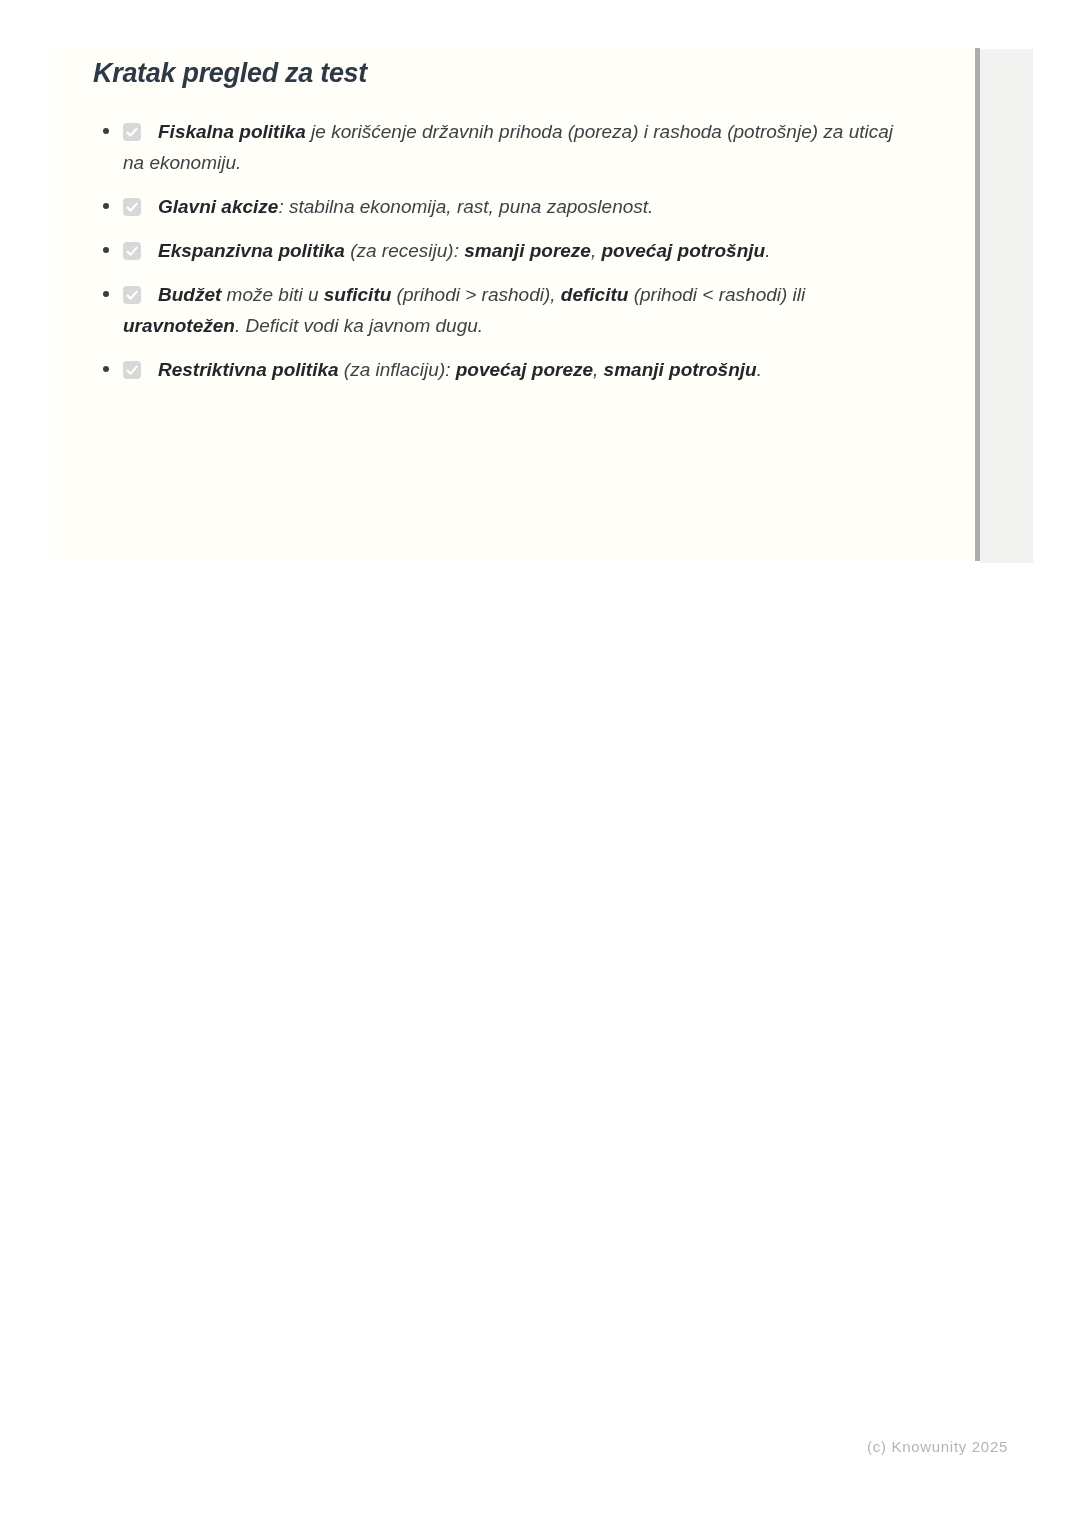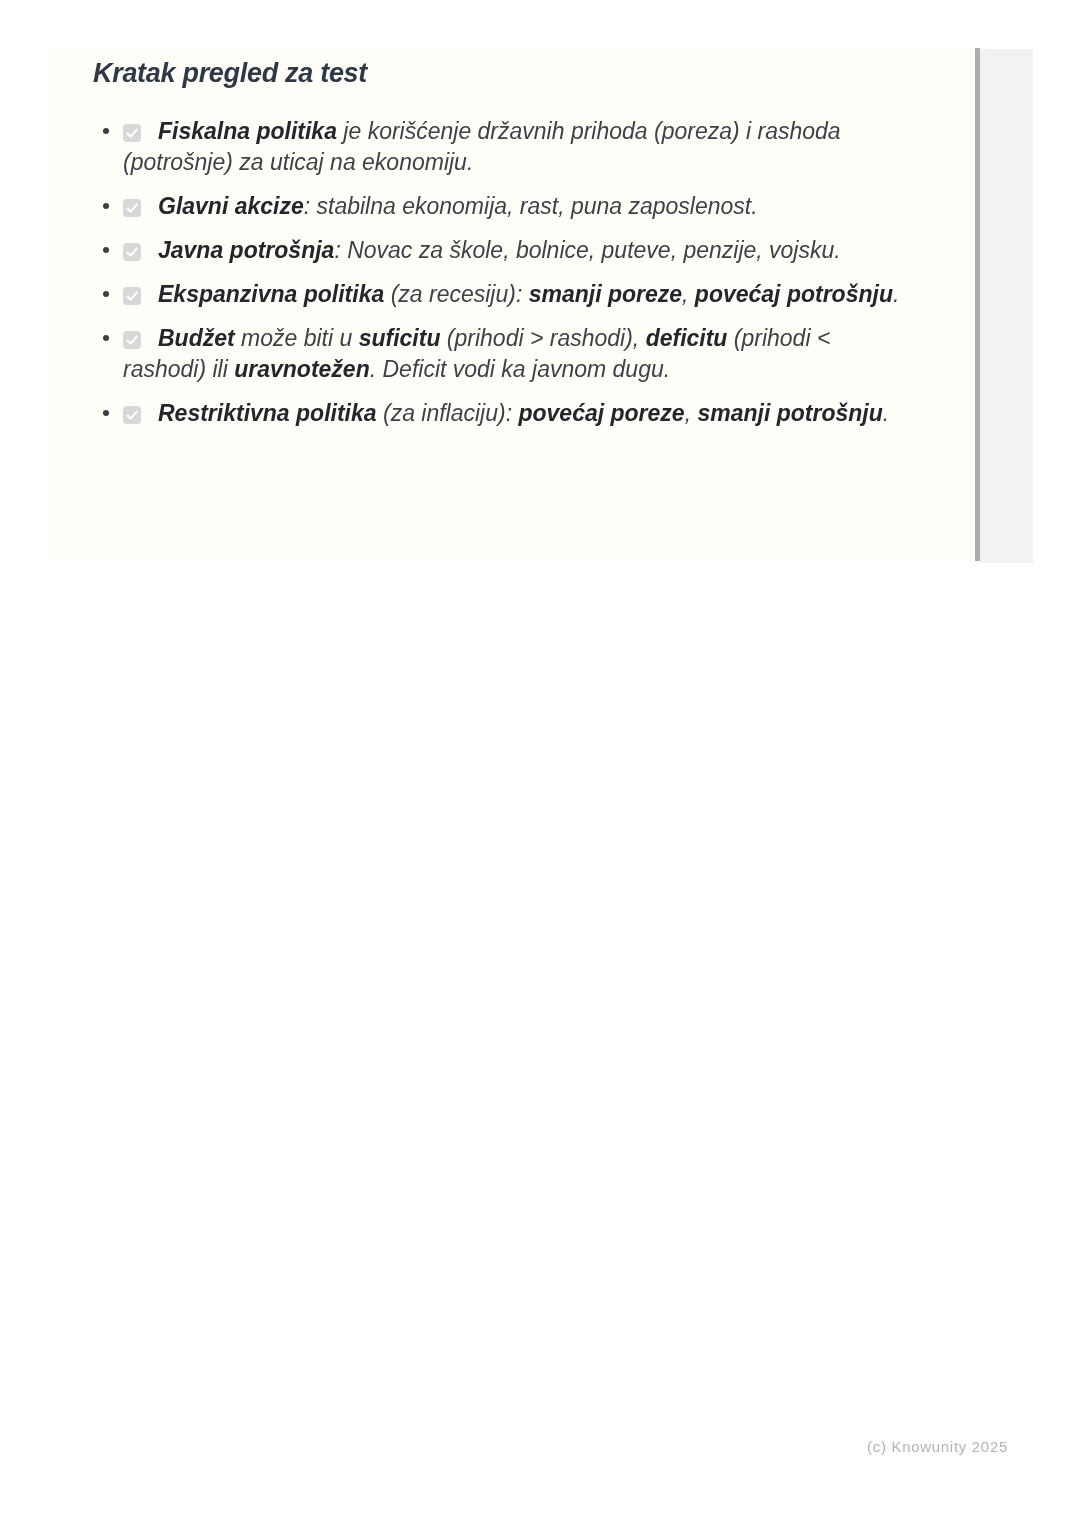--- a/index.html
+++ b/index.html
@@ -39,21 +39,21 @@
     color:var(--title-text);
   }
   ul.checklist{
     list-style:none;
     margin-top:26px;
     padding-left:73px;
     padding-right:60px;
   }
   ul.checklist li{
     position:relative;
-    font-size:23px;
+    font-size:19px;
     line-height:31px;
     color:var(--body-text);
     margin-bottom:13px;
   }
   ul.checklist li::before{
     content:"";
     position:absolute;
     left:-20px; top:12px;
     width:6px; height:6px;
     border-radius:50%;
@@ -100,23 +100,20 @@
   <h1 class="page-title">Kratak pregled za test</h1>
   <ul class="checklist">
       <li><span class="checkbox"><svg viewBox="0 0 18 18" width="18" height="18" aria-hidden="true">
             <path d="M4.6 9.6l3.1 3 5.9-7" fill="none" stroke="#FFFFFF" stroke-width="2.2" stroke-linecap="round" stroke-linejoin="round"></path>
           </svg></span><strong>Fiskalna politika</strong><span> je korišćenje državnih prihoda (poreza) i rashoda (potrošnje) za uticaj na ekonomiju.</span></li>
       <li><span class="checkbox"><svg viewBox="0 0 18 18" width="18" height="18" aria-hidden="true">
             <path d="M4.6 9.6l3.1 3 5.9-7" fill="none" stroke="#FFFFFF" stroke-width="2.2" stroke-linecap="round" stroke-linejoin="round"></path>
           </svg></span><strong>Glavni akcize</strong><span>: stabilna ekonomija, rast, puna zaposlenost.</span></li>
       <li><span class="checkbox"><svg viewBox="0 0 18 18" width="18" height="18" aria-hidden="true">
             <path d="M4.6 9.6l3.1 3 5.9-7" fill="none" stroke="#FFFFFF" stroke-width="2.2" stroke-linecap="round" stroke-linejoin="round"></path>
-          </svg></span><strong>Javna potrošnja</strong><span>: Novac za škole, bolnice, puteve, penzije, vojsku.</span></li>
-      <li><span class="checkbox"><svg viewBox="0 0 18 18" width="18" height="18" aria-hidden="true">
-            <path d="M4.6 9.6l3.1 3 5.9-7" fill="none" stroke="#FFFFFF" stroke-width="2.2" stroke-linecap="round" stroke-linejoin="round"></path>
           </svg></span><strong>Ekspanzivna politika</strong><span> (za recesiju): </span><strong>smanji poreze</strong><span>, </span><strong>povećaj potrošnju</strong><span>.</span></li>
       <li><span class="checkbox"><svg viewBox="0 0 18 18" width="18" height="18" aria-hidden="true">
             <path d="M4.6 9.6l3.1 3 5.9-7" fill="none" stroke="#FFFFFF" stroke-width="2.2" stroke-linecap="round" stroke-linejoin="round"></path>
           </svg></span><strong>Budžet</strong><span> može biti u </span><strong>suficitu</strong><span> (prihodi &gt; rashodi), </span><strong>deficitu</strong><span> (prihodi &lt; rashodi) ili </span><strong>uravnotežen</strong><span>. Deficit vodi ka javnom dugu.</span></li>
       <li><span class="checkbox"><svg viewBox="0 0 18 18" width="18" height="18" aria-hidden="true">
             <path d="M4.6 9.6l3.1 3 5.9-7" fill="none" stroke="#FFFFFF" stroke-width="2.2" stroke-linecap="round" stroke-linejoin="round"></path>
           </svg></span><strong>Restriktivna politika</strong><span> (za inflaciju): </span><strong>povećaj poreze</strong><span>, </span><strong>smanji potrošnju</strong><span>.</span></li>
     </ul>
 </div>
 

